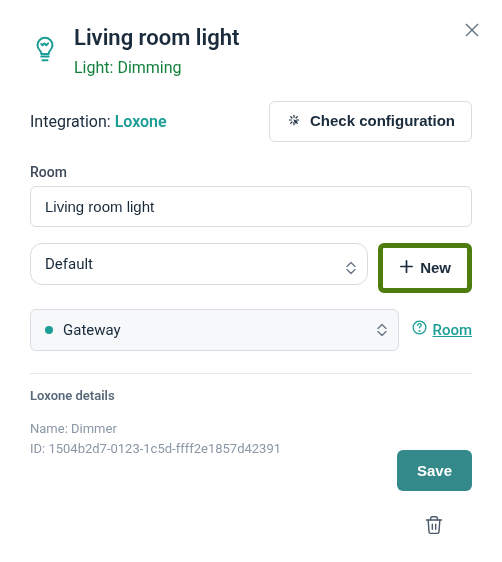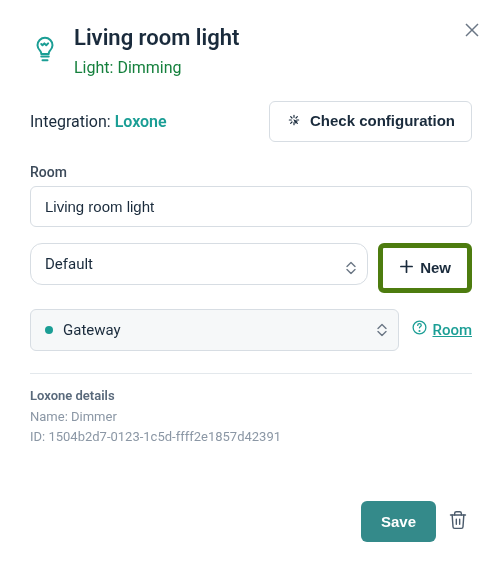--- a/index.html
+++ b/index.html
@@ -172,34 +172,35 @@
     }
     .divider {
       border: none;
       border-top: 1px solid #e3e8ec;
       margin: 22px 0 14px 0;
     }
     .details-title {
       font-size: 13px;
       font-weight: 600;
       color: #59697b;
-      margin-bottom: 4px;
+      margin-bottom: 16px;
     }
     .details-line {
       font-size: 13px;
       color: #8b97a5;
       line-height: 1.55;
     }
     .footer {
       position: absolute;
       bottom: 20px;
       right: 30px;
       display: flex;
       align-items: center;
-      gap: 8px;
+      gap: 20px;
+      flex-direction: column;
     }
     .save-btn {
       background: #348a8a;
       color: #fff;
       border: none;
       border-radius: 6px;
       padding: 12px 20px;
       font-size: 15px;
       font-weight: 600;
       cursor: pointer;

